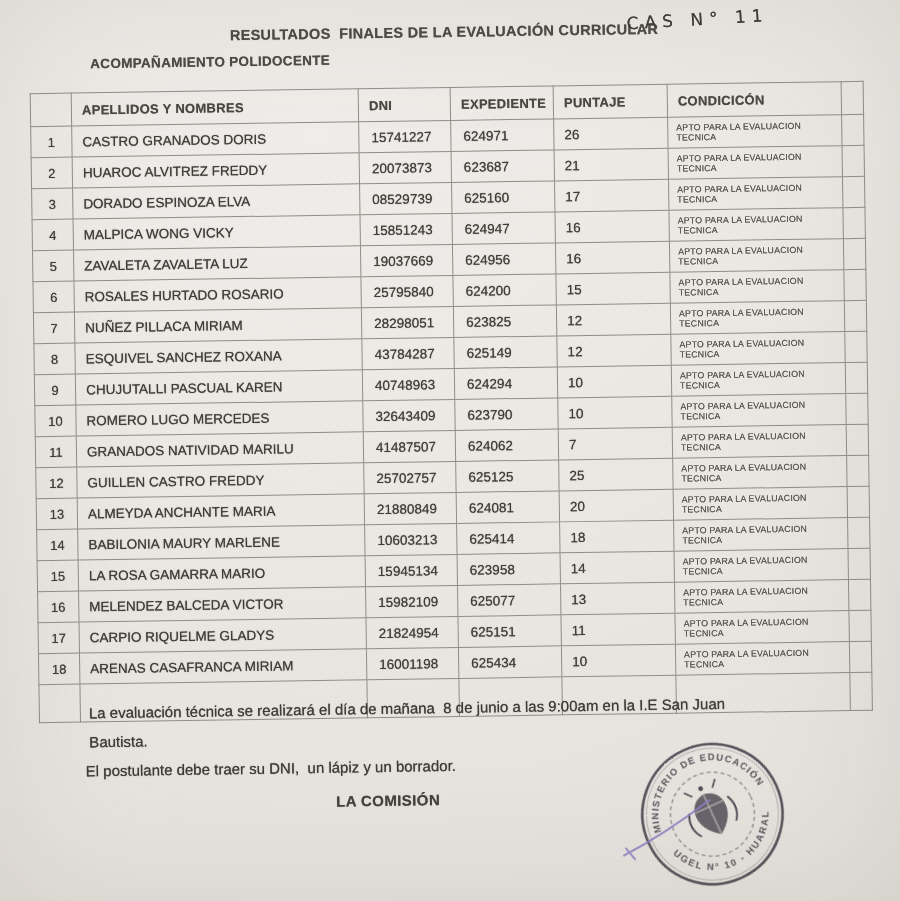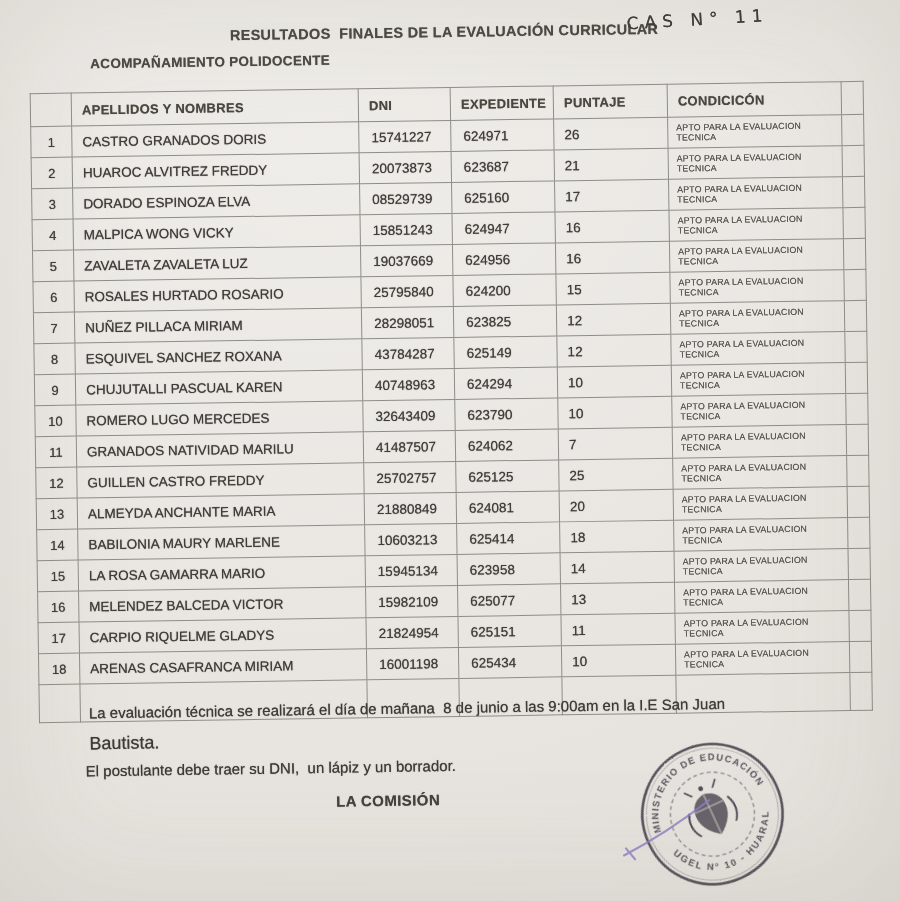--- a/index.html
+++ b/index.html
@@ -26,21 +26,21 @@
     text-shadow:0 0 .9px rgba(64,61,57,.85);vertical-align:middle;}
   td.c-num{text-align:center;padding:0;font-size:13px;}
   td.c-dni,td.c-exp{padding-left:12px;}
   td.c-pts{padding-left:10px;}
   td.c-cond{font-size:8.8px;line-height:10.5px;color:#57544e;letter-spacing:.2px;
     text-shadow:0 0 .6px rgba(87,84,78,.8);padding-left:8px;}
   tr.empty-row td{height:37px;}
 
   .note1{position:absolute;left:85px;top:699px;font-size:15px;color:#3e3b37;white-space:pre;
     text-shadow:0 0 .9px rgba(62,59,55,.85);}
-  .note2{position:absolute;left:85px;top:728px;font-size:18px;color:#3e3b37;
+  .note2{position:absolute;left:85px;top:728px;font-size:15px;color:#3e3b37;
     text-shadow:0 0 .9px rgba(62,59,55,.85);}
   .instruction{position:absolute;left:81px;top:757px;font-size:15px;color:#3e3b37;white-space:pre;
     text-shadow:0 0 .9px rgba(62,59,55,.85);}
   .signoff{position:absolute;left:331px;top:791px;font-size:15px;font-weight:700;letter-spacing:.4px;
     color:#44413c;text-shadow:0 0 .8px rgba(68,65,60,.75);}
 
   .stamp{position:absolute;left:612px;top:736px;width:190px;height:165px;}
 </style>
 </head>
 <body>

